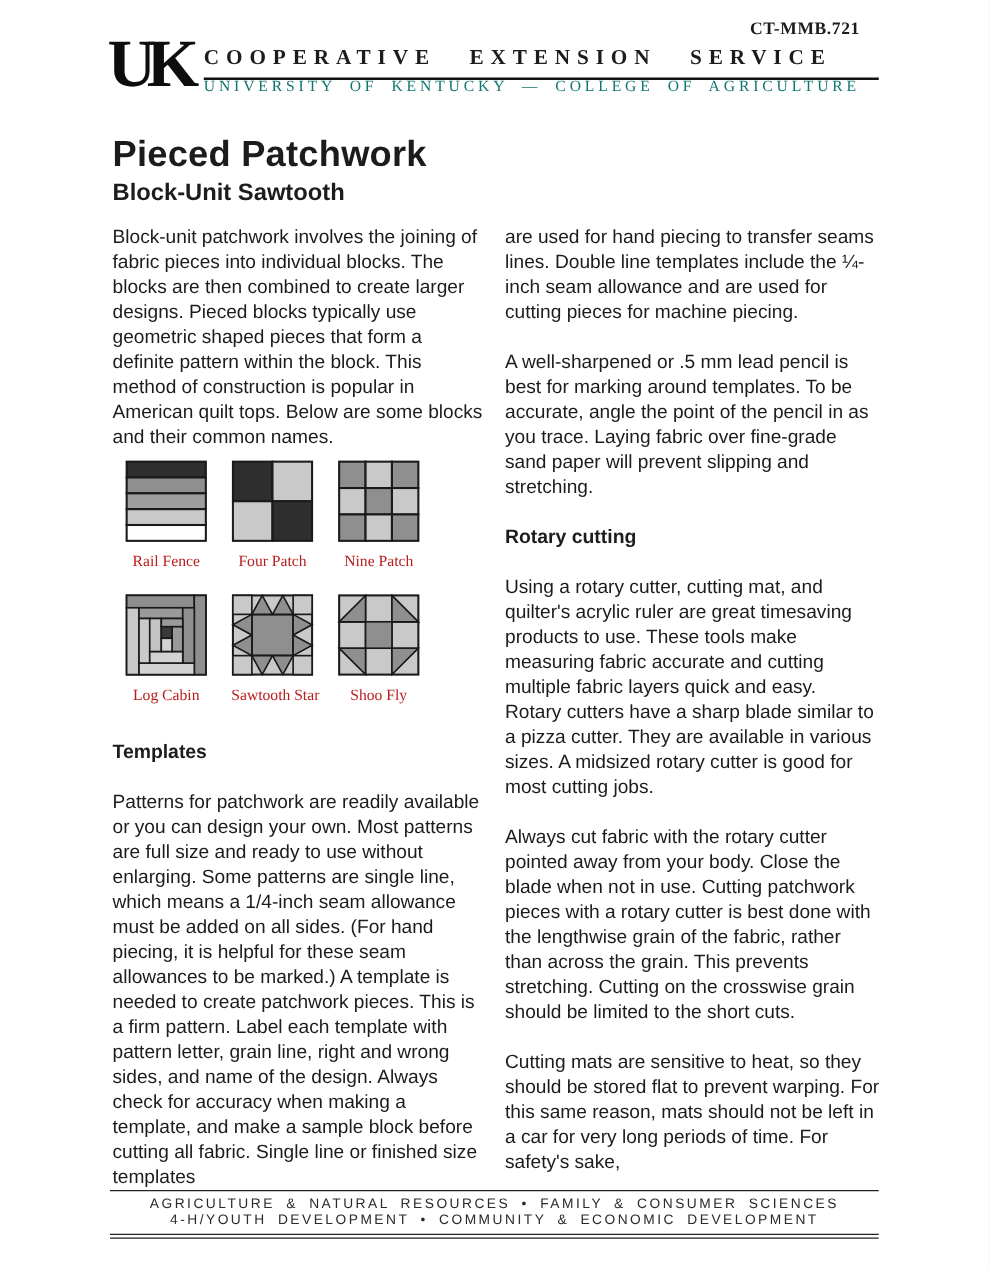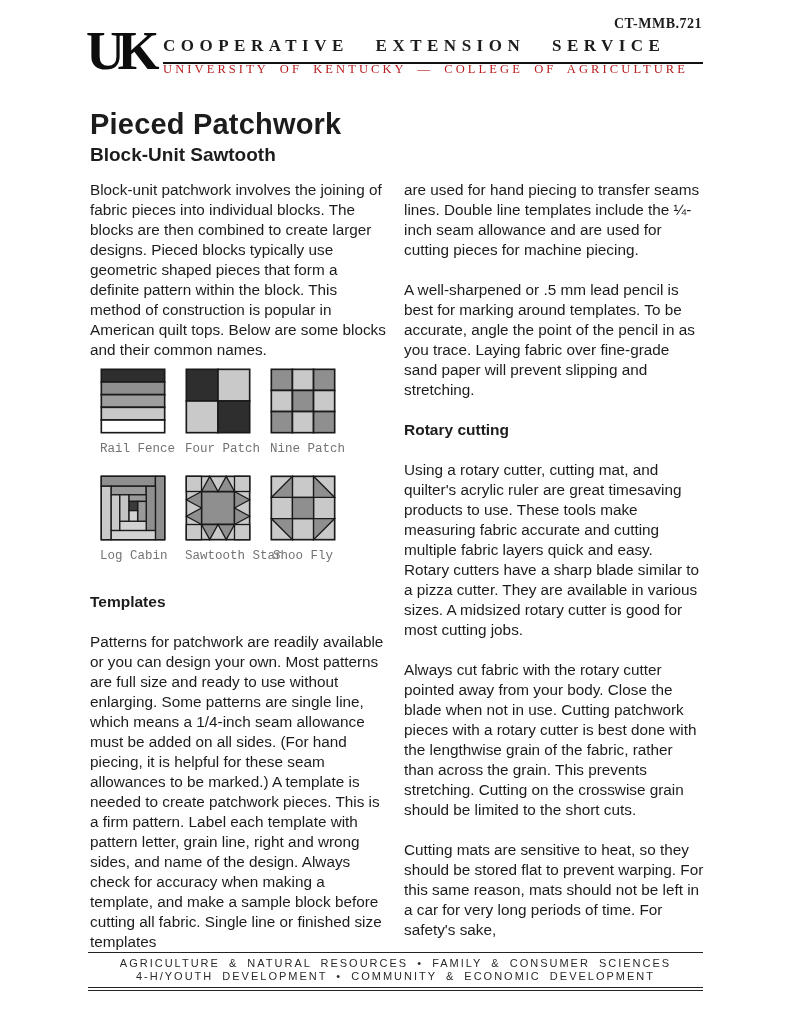--- a/index.html
+++ b/index.html
@@ -3,58 +3,58 @@
 <meta charset="utf-8">
 <style>
   html,body { margin:0; padding:0; background:#e8e8e8; }
   .page {
     position:relative; width:791px; height:1024px; background:#ffffff;
     margin:0 auto; overflow:hidden; color:#1c1c1c;
     font-family:"Liberation Sans", sans-serif;
   }
   
   .doc-number {
-    position:absolute; top:16px; right:89px;
+    position:absolute; top:16px; right:103px;
     font-family:"Liberation Serif", serif; font-weight:bold; font-size:14px;
     letter-spacing:0.5px;
   }
   .uk-logo {
     position:absolute; left:86px; top:24px;
     font-family:"Liberation Serif", serif; font-weight:bold; font-size:54px;
     letter-spacing:-0.14em; line-height:1; color:#0d0d0d;text-align:right;
   }
   .header-line1 {
     position:absolute; left:163px; top:36px; width:540px;
     font-family:"Liberation Serif", serif; font-weight:bold; font-size:17px;
     letter-spacing:5.5px; word-spacing:17px; white-space:nowrap;
     border-bottom:2px solid #111; padding-bottom:6px;
   }
   .header-line2 {
     position:absolute; left:163px; top:62px; width:540px;
     font-family:"Liberation Serif", serif; font-size:12.5px;
-    letter-spacing:3.1px; word-spacing:5px; white-space:nowrap; color:#b91c1c;
+    letter-spacing:3.1px; word-spacing:5px; white-space:nowrap; color:#0f766e;
   }
   
   .title-wrap { position:absolute; left:90px; top:108px; width:612px; text-align:left; }
   .doc-title { font-size:29px; font-weight:bold; letter-spacing:0.2px; }
   .doc-subtitle { font-size:19px; font-weight:bold; margin-top:3px; }
   
   .col { position:absolute; top:180px; width:300px; font-size:15.3px; line-height:20px; }
   .col-left  { left:90px; }
   .col-right { left:404px; }
   .para { margin:0 0 20px 0; }
   .para-tight { margin:0; }
   .section-heading { font-size:15.5px; font-weight:bold; margin:0 0 20px 0; }
   
   .block-row { display:flex; gap:19px; margin:8px 0 0 10px; }
   .block-row.second { margin-top:16px; }
   .quilt-block { width:66px; text-align:center; }
   .quilt-block svg { display:block; width:66px; height:66px; }
   .block-label {
-    font-family:Liberation Mono, monospace; font-size:12.5px; color:#737373;
+    font-family:Liberation Serif, serif; font-size:12.5px; color:#b91c1c;
     margin-top:5px; white-space:nowrap;
   }
   .blocks-spacer { height:26px; }
   
   .footer {
     position:absolute; left:88px; top:952px; width:615px;
     border-top:1.5px solid #222; border-bottom:1.5px solid #222;
     padding:4px 0 4px 0; text-align:center;
     font-family:Liberation Sans, sans-serif; font-size:11px; color:#2a2a2a;
     letter-spacing:2px; word-spacing:4px; line-height:13px;

